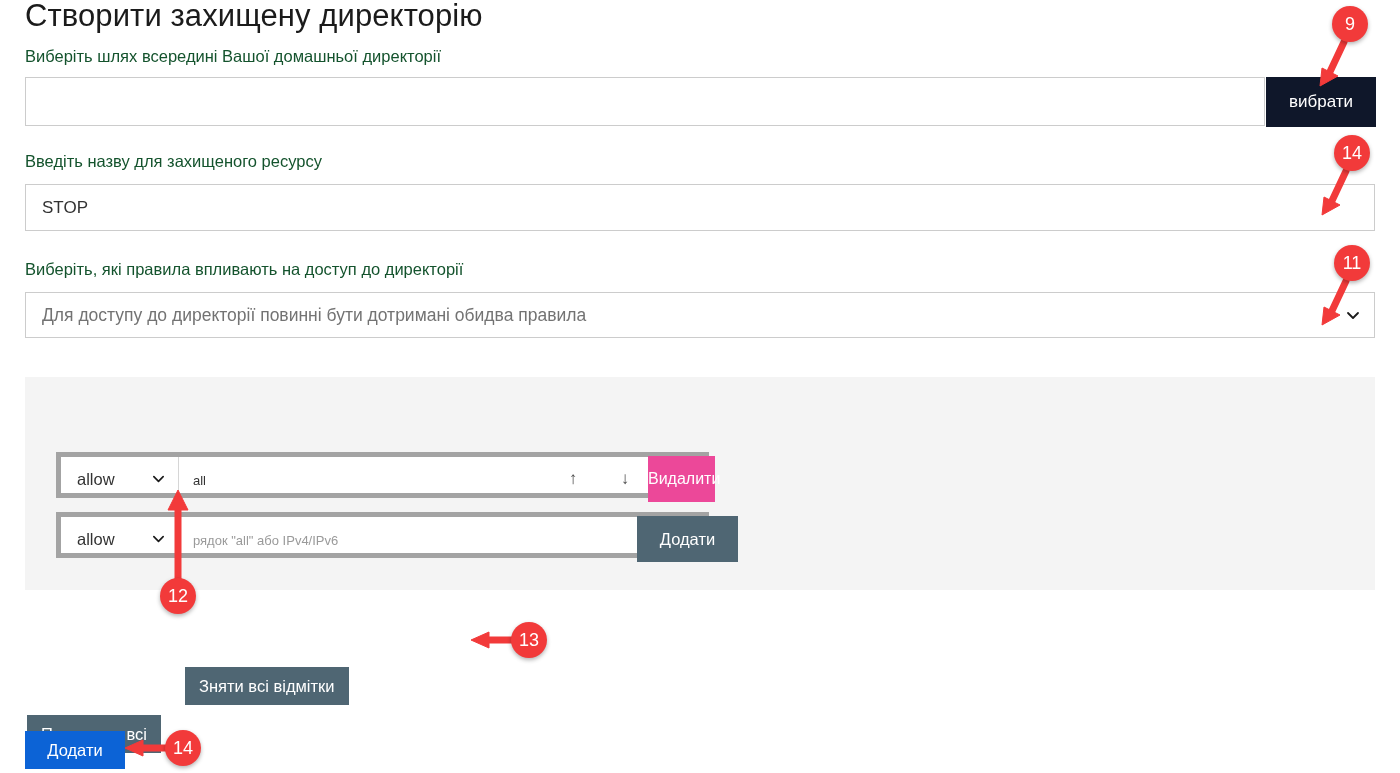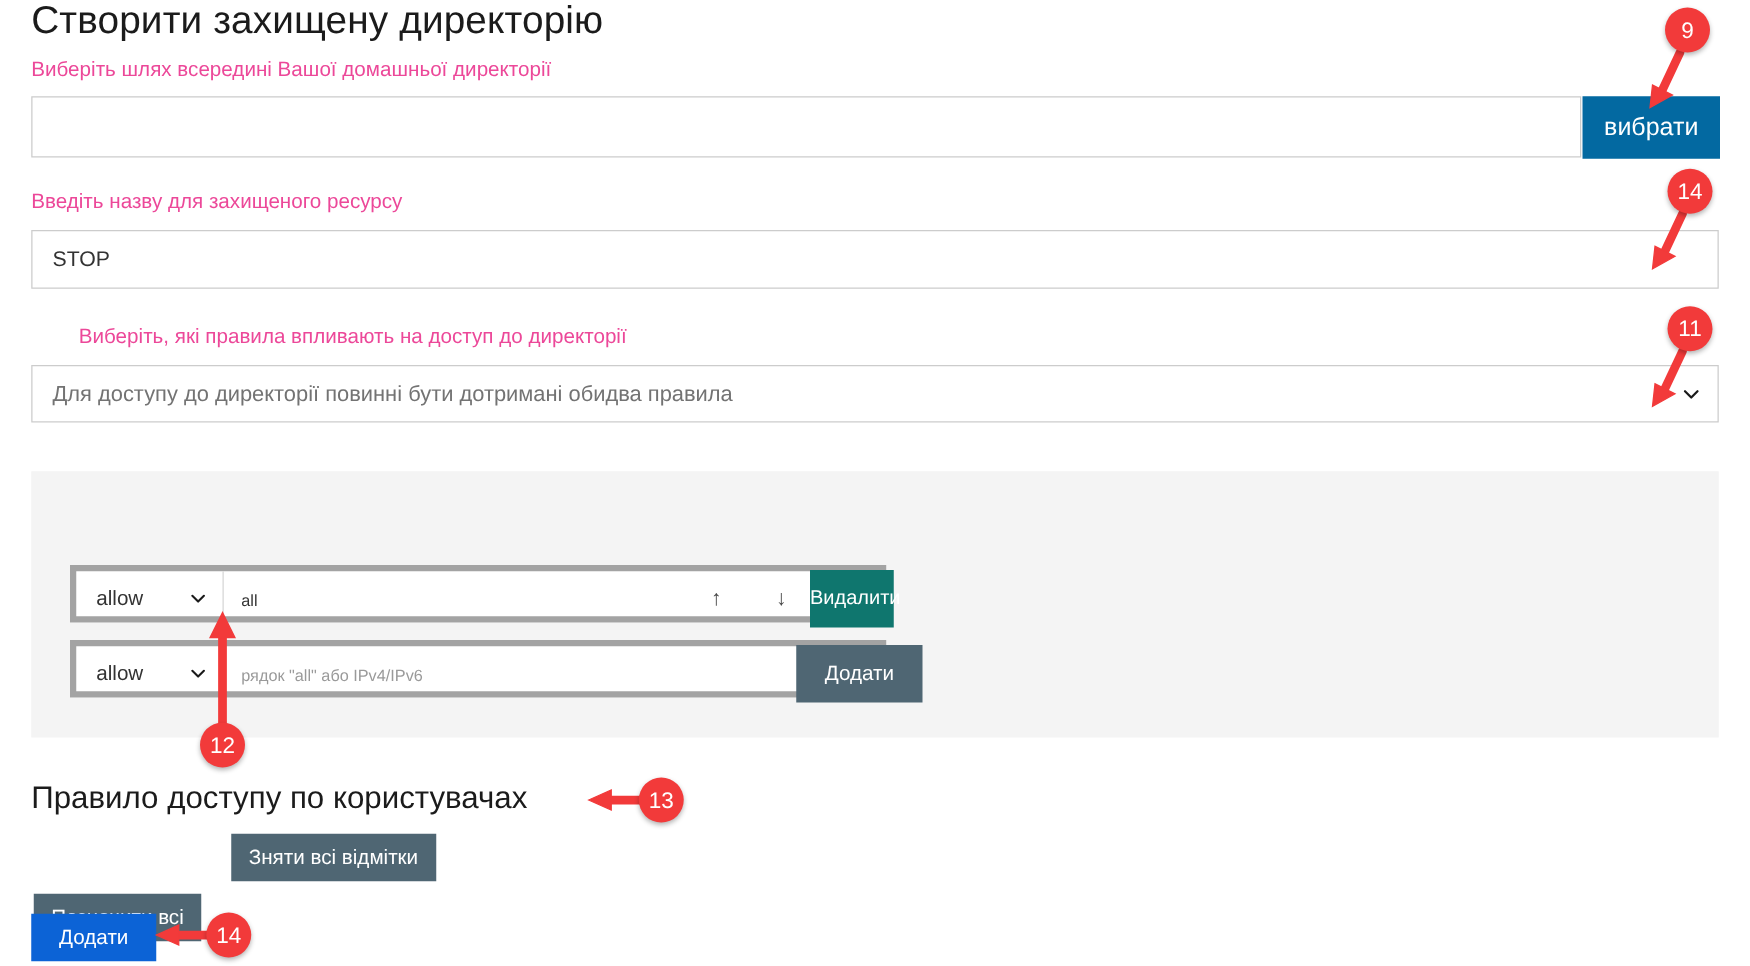--- a/index.html
+++ b/index.html
@@ -34,27 +34,27 @@
     color: #1b1b1b;
     letter-spacing: 0.1px;
     line-height: 40px;
     white-space: nowrap;
   }
 
   
   .field-label {
     position: absolute;
     font-size: 16.5px;
-    color: #ec4899;
+    color: #14532d;
     line-height: 20px;
     white-space: nowrap;
   }
   .lbl-path { left: 25px; top: 46px; }
   .lbl-name { left: 25px; top: 151px; }
-  .lbl-rules { left: 25px; top: 259px; margin-left: 38px; }
+  .lbl-rules { left: 25px; top: 259px; }
 
   
   .text-input {
     position: absolute;
     box-sizing: border-box;
     background: #ffffff;
     border: 1px solid #cccccc;
     font-family: "Liberation Sans", sans-serif;
     font-size: 17px;
     color: #333333;
@@ -73,25 +73,25 @@
     width: 1350px;
     height: 47px;
   }
 
   .btn-choose {
     position: absolute;
     left: 1266px;
     top: 77px;
     width: 110px;
     height: 50px;
-    background: #0369a1;
+    background: #0f172a;
     border: none;
     color: #ffffff;
     font-family: "Liberation Sans", sans-serif;
-    font-size: 20px;
+    font-size: 17px;
     line-height: 50px;
     text-align: center;
     cursor: pointer;
     padding: 0;
   }
 
   
   .select-wrap {
     position: absolute;
     left: 25px;
@@ -207,21 +207,21 @@
   }
   .arrow-up   { left: 501px; }
   .arrow-down { left: 553px; }
 
   .btn-delete {
     position: absolute;
     left: 587px;
     top: -1px;
     width: 67px;
     height: 46px;
-    background: #0f766e;
+    background: #ec4899;
     color: #ffffff;
     border: none;
     font-family: "Liberation Sans", sans-serif;
     font-size: 16px;
     line-height: 46px;
     text-align: center;
     cursor: pointer;
     padding: 0;
   }
 
@@ -356,21 +356,20 @@
           <svg width="13" height="13" viewBox="0 0 14 14">
             <path d="M2 5 L7 10 L12 5" fill="none" stroke="#1b1b1b" stroke-width="1.8" stroke-linecap="round" stroke-linejoin="round"></path>
           </svg>
         </span>
       </div>
       <div class="rule-value placeholder">рядок "all" або IPv4/IPv6</div>
       <button class="btn-add-rule">Додати</button>
     </div>
   </div>
 
-  <div class="users-heading">Правило доступу по користувачах</div>
   <button class="btn-gray btn-check-all">Позначити всі</button>
   <button class="btn-gray btn-uncheck-all">Зняти всі відмітки</button>
 
   <button class="btn-submit">Додати</button>
 
   <div class="marker" style="left:1332px; top:6px;">
     <svg width="70" height="80" style="left:-22px; top:14px;">
       <g stroke="#f23a3a" fill="#f23a3a">
         <line x1="34" y1="22" x2="18" y2="56" stroke-width="7" stroke-linecap="round"></line>
         <polygon points="10,66 12,48 28,56"></polygon>

